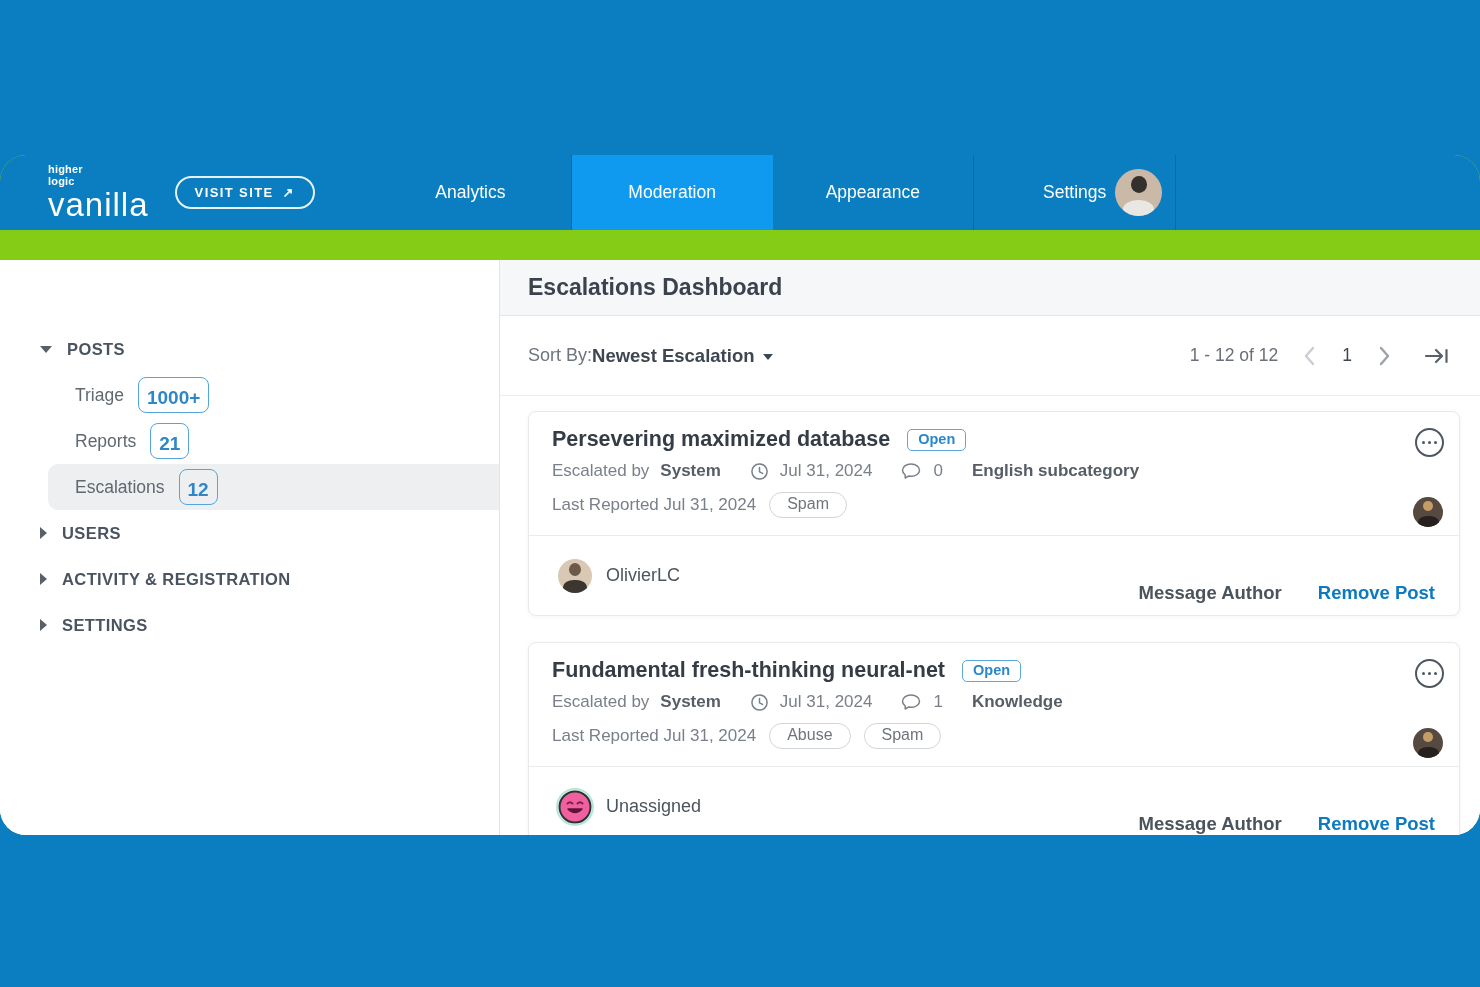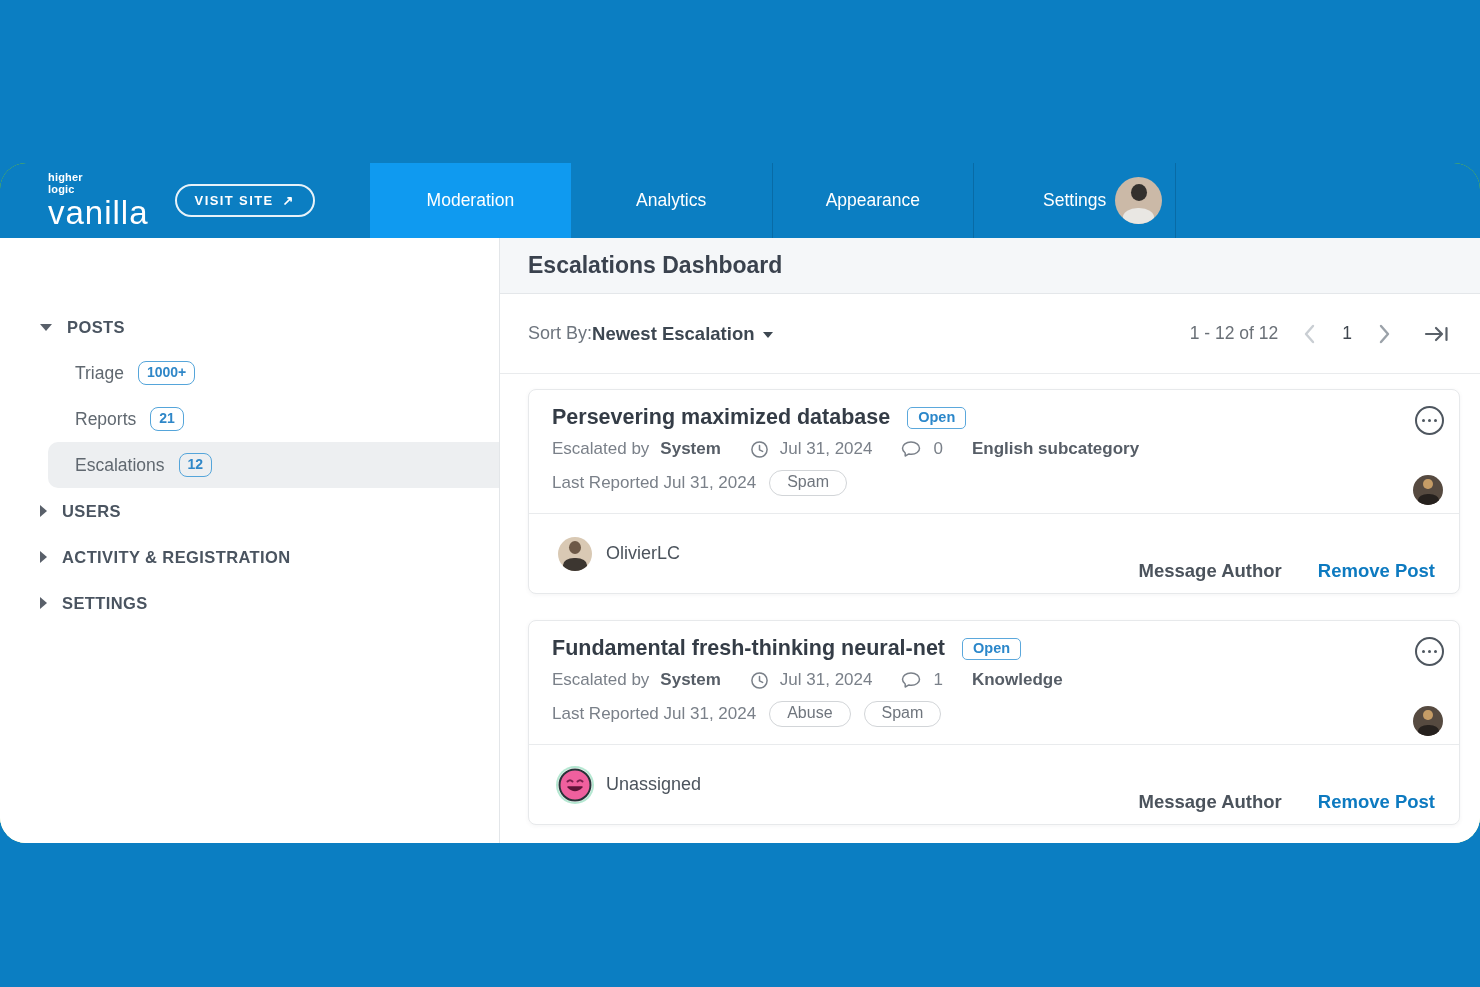--- a/index.html
+++ b/index.html
@@ -1,20 +1,20 @@
 <!DOCTYPE html>
 <html><head>
 <meta charset="utf-8">
 <style>
   * { margin:0; padding:0; box-sizing:border-box; }
   html,body { width:1480px; height:987px; overflow:hidden; }
   body { background:#0b7ec2; font-family:"Liberation Sans", sans-serif; position:relative; }
 
-  .window { position:absolute; left:0; right:0; top:163px; height:680px; background:#84cc16;
-            border-radius:26px; overflow:hidden; display:flex; flex-direction:column; }
+  .window { position:absolute; left:0; right:0; top:155px; height:680px; background:#84cc16;
+            border-radius:26px; overflow:hidden; display:flex; flex-direction:column;gap:30px; }
 
   
   .topbar { height:75px; flex:none; background:#0b7ec2; display:flex; align-items:stretch; position:relative;
             border-radius:26px 26px 0 0; }
   .brand-zone { width:370px; flex:none; display:flex; align-items:center; padding-left:48px; gap:26px; }
   .logo { color:#fff; line-height:1; }
   .logo-small { font-size:11px; font-weight:700; line-height:1.05; letter-spacing:.2px; margin-bottom:1px; }
   .logo-big { font-size:33px; font-weight:400; letter-spacing:1px; }
   .visit-btn { border:2px solid rgba(255,255,255,.9); color:#fff; border-radius:18px; padding:7px 18px;
                font-size:13px; font-weight:700; letter-spacing:1.4px; display:flex; align-items:center; gap:9px;
@@ -44,22 +44,22 @@
   .sidebar { width:500px; flex:none; border-right:1px solid #e3e6e9; padding-top:66px; background:#fff; }
   .side-row { height:46px; display:flex; align-items:center; gap:15px; padding-left:40px;
               font-size:16.5px; font-weight:700; color:#4a5460; letter-spacing:.4px; cursor:pointer; }
   .tri-down { width:0; height:0; border-left:6px solid transparent; border-right:6px solid transparent;
               border-top:7px solid #59606a; }
   .tri-right { width:0; height:0; border-top:6px solid transparent; border-bottom:6px solid transparent;
                border-left:7px solid #59606a; }
   .side-sub { height:46px; display:flex; align-items:center; gap:14px; padding-left:75px;
               font-size:17.5px; color:#606870; cursor:pointer; }
   .side-sub.active { background:#edeff1; border-radius:10px 0 0 10px; margin-left:48px; padding-left:27px; }
-  .count-badge { border:1.5px solid #55a5da; color:#2f87c8; border-radius:8px; font-size:14px;
-                 font-weight:600; padding:1px 8px 2px; line-height:1.3; }
+  .count-badge { border:1.5px solid #55a5da; color:#2f87c8; border-radius:8px; font-size:19px;
+                 font-weight:600; padding:8px 8px 2px; line-height:1.3; }
 
   
   .main { flex:1; min-width:0; display:flex; flex-direction:column; background:#fff; }
   .title-band { height:56px; flex:none; background:#f5f7f9; border-bottom:1px solid #e4e7ea;
                 display:flex; align-items:center; padding-left:28px;
                 font-size:23px; font-weight:600; color:#3a424e; }
   .sort-row { height:80px; flex:none; display:flex; align-items:center; padding:0 30px 0 28px;
               border-bottom:1px solid #e9ebed; }
   .sort-label { font-size:18px; color:#6e757e; margin-right:0; }
   .sort-value { font-size:18.5px; font-weight:700; color:#3d4751; display:flex; align-items:center; gap:9px; cursor:pointer; }
@@ -113,22 +113,22 @@
         </div>
         <div class="logo-big">vanilla</div>
       </div>
       <div class="visit-btn">
         <span>VISIT SITE</span>
         <span>↗</span>
       </div>
     </div>
 
     <div class="tabs">
+      <div class="tab">Analytics</div>
       <div class="tab active">Moderation</div>
-      <div class="tab">Analytics</div>
       <div class="tab">Appearance</div>
       <div class="tab">Settings</div>
     </div>
 
     <span class="topbar-avatar avatar av-woman"></span>
   </div>
 
   <div class="app-body">
 
     <div class="sidebar">

